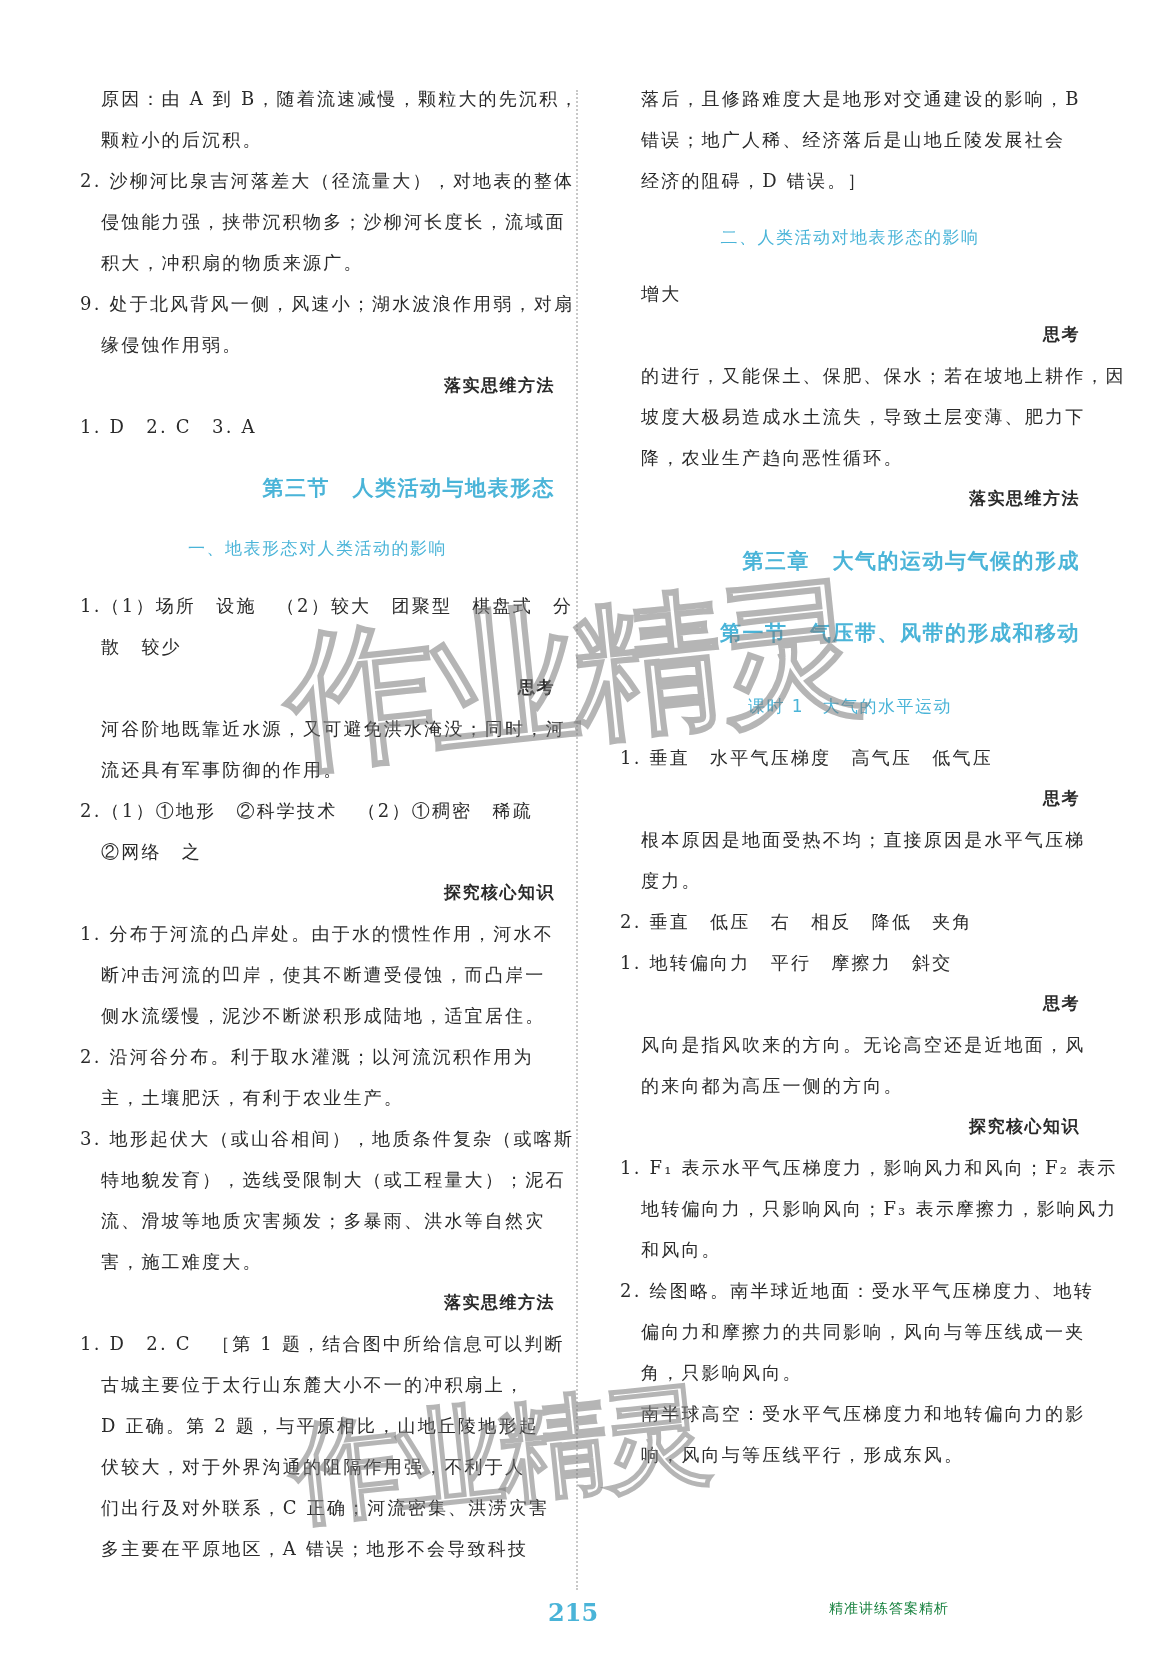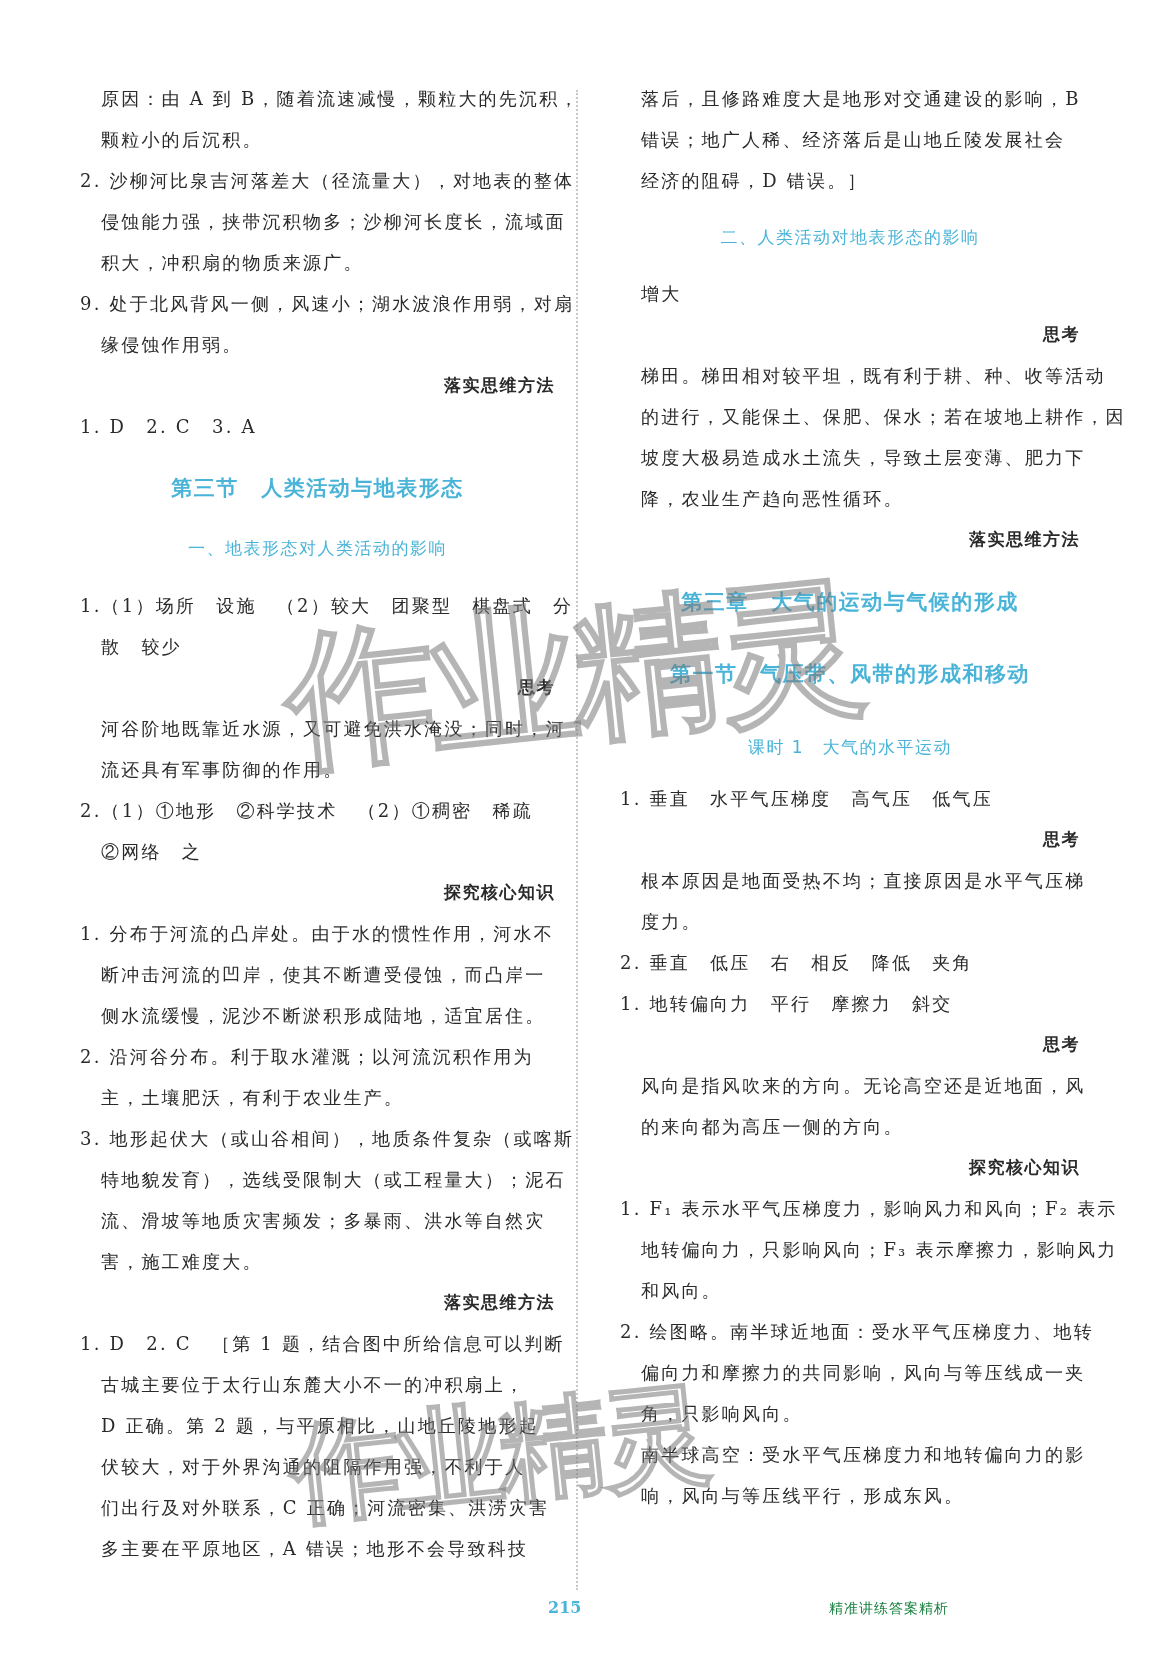--- a/index.html
+++ b/index.html
@@ -19,30 +19,30 @@
     position: absolute; left: 576px; top: 90px; height: 1500px;
     border-left: 2px dotted #c8c8c8;
   }
   .line {
     font-size: 18px; line-height: 41px; height: 41px;
     letter-spacing: 2.2px; white-space: nowrap;
   }
   .ind { padding-left: 21px; }
   .bold { font-family: Liberation Serif, serif; font-weight: bold; font-size: 17px; letter-spacing: 1.5px; text-align: right; }
   .h-sec {
-    color: #4ab4d8; font-weight: bold; font-size: 21px; text-align: center;
+    color: #4ab4d8; font-weight: bold; font-size: 21px; text-align: right;
     height: 60px; line-height: 60px; letter-spacing: 1.5px;
   }
   .h-sub {
     color: #4ab4d8; font-family: "DejaVu Sans", "Liberation Sans", sans-serif;
     font-size: 17px; text-align: center; height: 58px; line-height: 58px; letter-spacing: 1.5px;
   }
   .footer-page {
     position: absolute; left: 548px; top: 1598px; color: #4ab4d8;
-    font-size: 16px; font-weight: bold;
+    font-size: 24px; font-weight: bold;
   }
   .footer-title {
     position: absolute; left: 829px; top: 1600px; color: #15803d;
     font-family: "DejaVu Sans", "Liberation Sans", sans-serif; font-size: 14px; letter-spacing: 1px;
   }
   .watermark {
     position: absolute; font-family: "DejaVu Sans", "Liberation Sans", sans-serif;
     font-weight: bold; color: transparent;
     -webkit-text-stroke: 1.5px rgba(120,120,120,0.55);
     white-space: nowrap; pointer-events: none; letter-spacing: -6px;
@@ -101,21 +101,20 @@
 
   <div class="col col-right">
     <div class="line ind">落后，且修路难度大是地形对交通建设的影响，B</div>
     <div class="line ind">错误；地广人稀、经济落后是山地丘陵发展社会</div>
     <div class="line ind">经济的阻碍，D 错误。］</div>
 
     <div class="h-sub" style="height:72px;line-height:72px;">二、人类活动对地表形态的影响</div>
 
     <div class="line ind">增大</div>
     <div class="line ind bold">思考</div>
-    <div class="line ind">梯田。梯田相对较平坦，既有利于耕、种、收等活动</div>
     <div class="line ind">的进行，又能保土、保肥、保水；若在坡地上耕作，因</div>
     <div class="line ind">坡度大极易造成水土流失，导致土层变薄、肥力下</div>
     <div class="line ind">降，农业生产趋向恶性循环。</div>
     <div class="line bold">落实思维方法</div>
 
     <div class="h-sec" style="height:78px;line-height:84px;">第三章　大气的运动与气候的形成</div>
     <div class="h-sec" style="height:72px;line-height:72px;">第一节　气压带、风带的形成和移动</div>
     <div class="h-sub" style="height:58px;line-height:74px;">课时 1　大气的水平运动</div>
 
     <div class="line" style="margin-top:10px;">1. 垂直　水平气压梯度　高气压　低气压</div>

